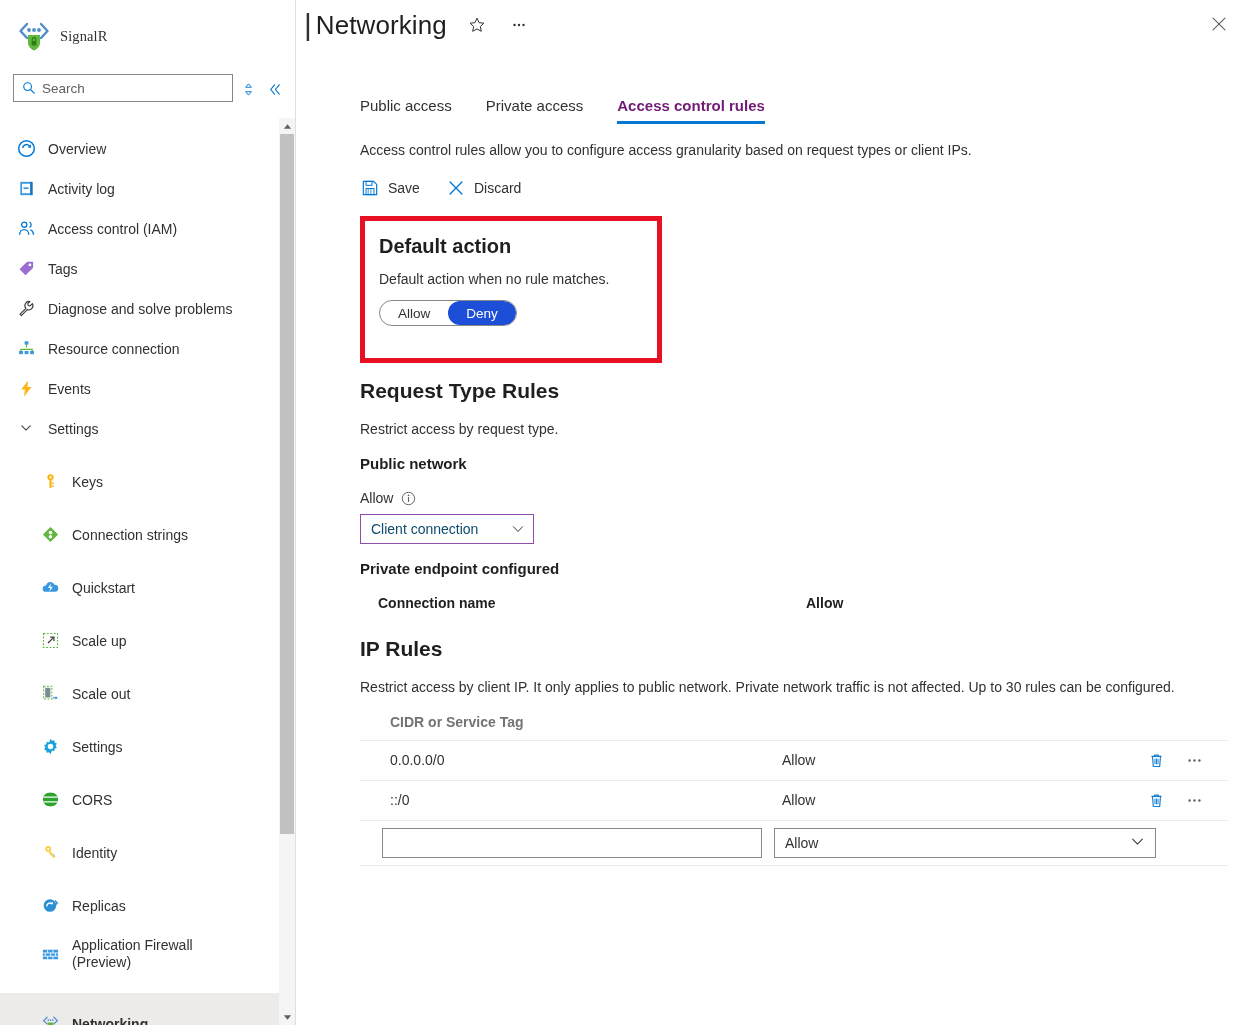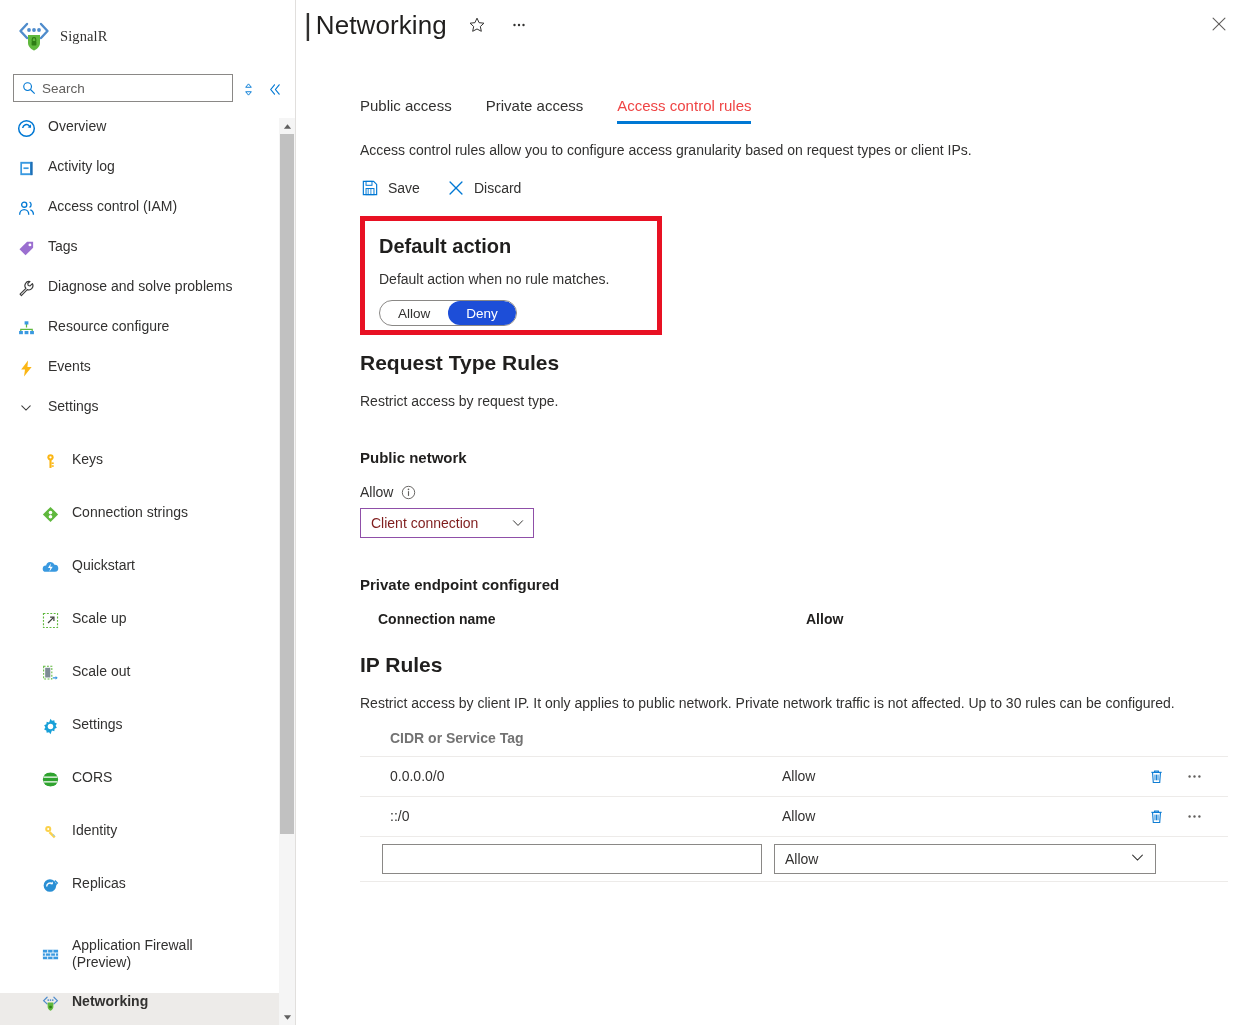--- a/index.html
+++ b/index.html
@@ -59,21 +59,21 @@
     margin-left: 4px;
   }
 
   .navlist {
     position: absolute;
     left: 0; top: 118px;
     width: 295px; height: 907px;
     overflow: hidden;
   }
   .nav-item {
-    display: flex; align-items: flex-start;
+    display: flex; align-items: flex-end;
     height: 40px;
     padding-left: 16px;
     cursor: pointer;
     font-size: 14px;
     color: #323130;
     white-space: nowrap;
   }
   .nav-item.sub { padding-left: 40px; }
   .nav-item.selected { background: #edebe9; font-weight: bold; }
   .nav-item.two-line { height: 52px; align-items: center; }
@@ -144,21 +144,21 @@
     padding-left: 64px;
     margin-top: 34px;
   }
   .tab {
     position: relative;
     font-size: 15px; color: #323130;
     padding: 0 0 10px 0;
     margin-right: 34px;
     cursor: pointer;
   }
-  .tab.active { font-weight: normal; color: #ef4444; }
+  .tab.active { font-weight: bold; color: #701a75; }
   .tab.active::after {
     content: ""; position: absolute;
     left: 0; right: 0; bottom: 0; height: 3px;
     background: #0078d4;
   }
 
   .content { padding-left: 64px; padding-right: 20px; }
   .intro { font-size: 14px; color: #323130; margin-top: 18px; }
 
   .toolbar { display: flex; align-items: center; margin-top: 20px; }
@@ -168,21 +168,21 @@
     margin-right: 26px; cursor: pointer;
   }
   .tb-btn .tb-ico { width: 20px; height: 20px; margin-right: 8px; display:flex; align-items:center; justify-content:center; }
 
   
   .default-action-box {
     position: relative;
     margin-top: 18px;
     width: 302px;
     border: 5px solid #e81123;
-    padding: 14px 14px 4px 14px;
+    padding: 14px 14px 32px 14px;
   }
   .h2 { font-size: 20px; font-weight: 600; color: #201f1e; }
   .sub { font-size: 14px; color: #323130; margin-top: 13px; }
 
   .pill-toggle {
     display: inline-flex; align-items: center;
     margin-top: 13px;
     border: 1px solid #8a8886;
     border-radius: 999px;
     height: 26px;
@@ -196,32 +196,32 @@
     padding: 0 18px;
     font-size: 13.5px;
     border-radius: 999px;
     cursor: pointer;
     color: #323130;
   }
   .pill.on { background: #1d4ed8; color: #ffffff; }
 
   .h2-section { font-size: 21px; font-weight: 600; color: #201f1e; margin-top: 16px; }
   .body-text { font-size: 14px; color: #323130; margin-top: 16px; line-height: 1.45; }
-  .h3 { font-size: 15px; font-weight: bold; color: #201f1e; margin-top: 38px; }
+  .h3 { font-size: 15px; font-weight: bold; color: #201f1e; margin-top: 16px; }
   .label-row { display: flex; align-items: center; margin-top: 18px; font-size: 14px; color: #323130; }
   .info-ico { margin-left: 8px; width: 15px; height: 15px; display:flex; cursor: pointer;}
 
   .dropdown {
     margin-top: 8px;
     display: inline-flex; align-items: center; justify-content: space-between;
     height: 30px;
     border: 1px solid #8f4fa8;
     padding: 0 8px 0 10px;
     font-size: 14px;
-    color: #7f1d1d;
+    color: #0c4a6e;
     background: #fff;
     cursor: pointer;
     min-width: 174px;
   }
   .dropdown .caret { margin-left: 12px; width:14px;height:14px; display:flex; }
 
   
   .pe-table { margin-top: 18px; width: 865px; }
   .pe-head { display: flex; font-size: 14px; font-weight: bold; color: #201f1e; padding: 0 0 10px 18px; }
   .pe-head .c1 { width: 428px; }
@@ -393,21 +393,21 @@
       <div class="nav-item">
         <span class="nav-ico">
           <svg width="19" height="19" viewBox="0 0 20 20">
             <path d="M10 4.5 V9 M4 13 V11 H16 V13" fill="none" stroke="#5fb83d" stroke-width="1.3"></path>
             <rect x="8" y="2.4" width="4" height="3.4" fill="#3999e0"></rect>
             <rect x="2.2" y="12.6" width="4" height="3.4" fill="#3999e0"></rect>
             <rect x="8" y="12.6" width="4" height="3.4" fill="#3999e0"></rect>
             <rect x="13.8" y="12.6" width="4" height="3.4" fill="#3999e0"></rect>
           </svg>
         </span>
-        <span class="nav-label">Resource configure</span>
+        <span class="nav-label">Resource connection</span>
       </div>
 
       <div class="nav-item">
         <span class="nav-ico">
           <svg width="19" height="19" viewBox="0 0 20 20">
             <path d="M11.6 1.6 L4.4 11 h4 L7.4 18.4 L15.4 8.4 h-4.4 z" fill="#fbb615"></path>
           </svg>
         </span>
         <span class="nav-label">Events</span>
       </div>

